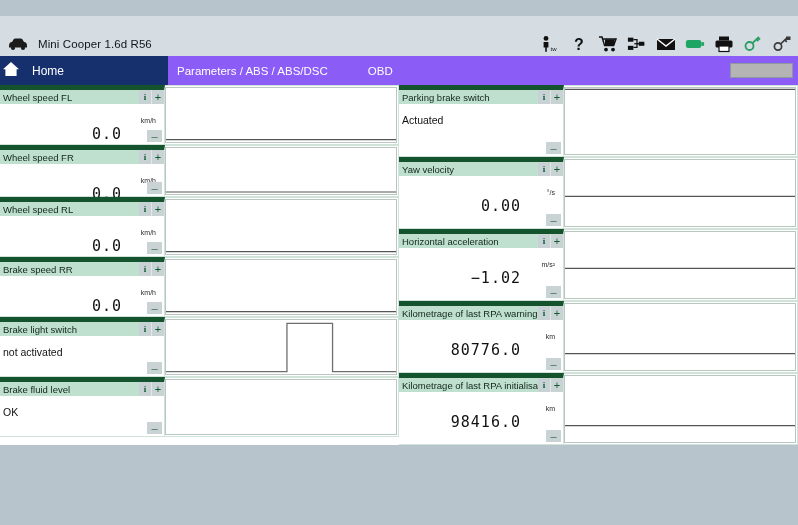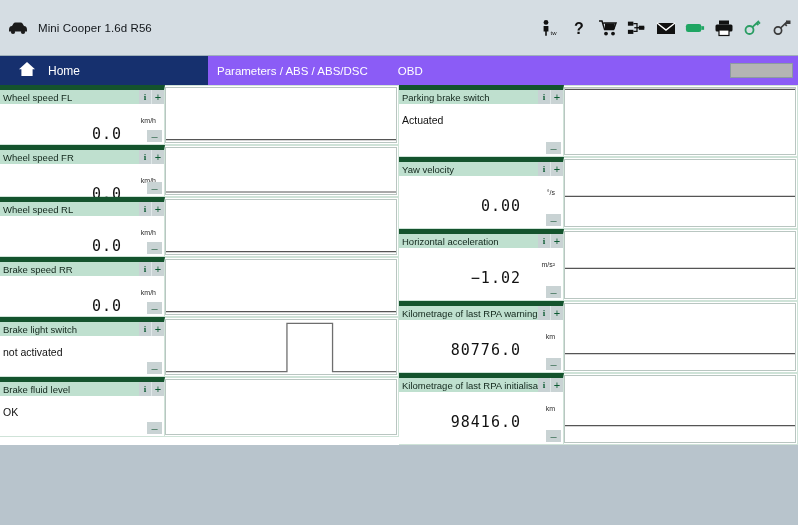--- a/index.html
+++ b/index.html
@@ -11,21 +11,21 @@
     background: #b8c4cc;
   }
   #app {
     position: relative;
     width: 798px; height: 525px;
     background: #b8c4cc;
   }
 
   
   .titlebar {
-    position: absolute; left: 0; top: 0; width: 798px; height: 56px;
+    position: absolute; left: 0; top: 16px; width: 798px; height: 56px;
     background: #d5dde3;
     border-bottom: 1px solid #9fb0ba;
     display: flex; align-items: center;
   }
   .title-left { display: flex; align-items: center; padding-left: 7px; }
   .title-text {
     font-size: 11.5px; color: #12161a; margin-left: 9px; letter-spacing: 0.1px;
   }
   .car-icon { width: 22px; height: 14px; position: relative; }
   .toolbar-icons {
@@ -33,32 +33,32 @@
     display: flex; align-items: center; gap: 9px;
   }
   .tb-ic { width: 20px; height: 20px; display: flex; align-items: center; justify-content: center; }
 
   
   .navbar {
     position: absolute; left: 0; top: 56px; width: 798px; height: 29px;
     display: flex;
   }
   .nav-home {
-    width: 208px; height: 29px; background: #16306e;
-    display: flex; align-items: center; padding-left: 18px;
+    width: 168px; height: 29px; background: #16306e;
+    display: flex; align-items: center; padding-left: 2px;
     color: #ffffff; font-size: 12px;
   }
   .nav-home-label { margin-left: 12px; }
   .nav-rest {
     flex: 1; height: 29px; background: #8b5cf6;
     display: flex; align-items: center; position: relative;
     color: #ffffff; font-size: 11.5px;
   }
   .nav-path { margin-left: 9px; }
-  .nav-obd { margin-left: 30px; }
+  .nav-obd { margin-left: 40px; }
   .nav-status {
     position: absolute; right: 5px; top: 7px; width: 63px; height: 15px;
     background: #b4b4b4; border: 1px solid #8c9aa0;
   }
 
   
   .content {
     position: absolute; left: 0; top: 85px; width: 798px; height: 360px;
     background: #ffffff;
     display: flex;

